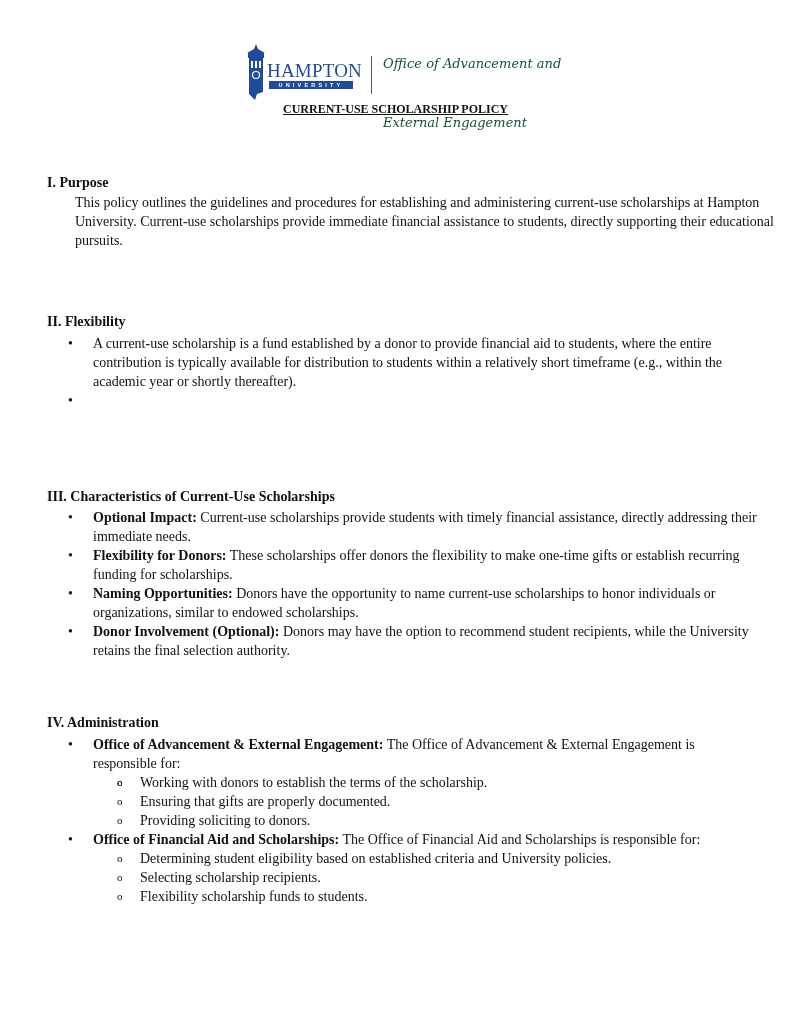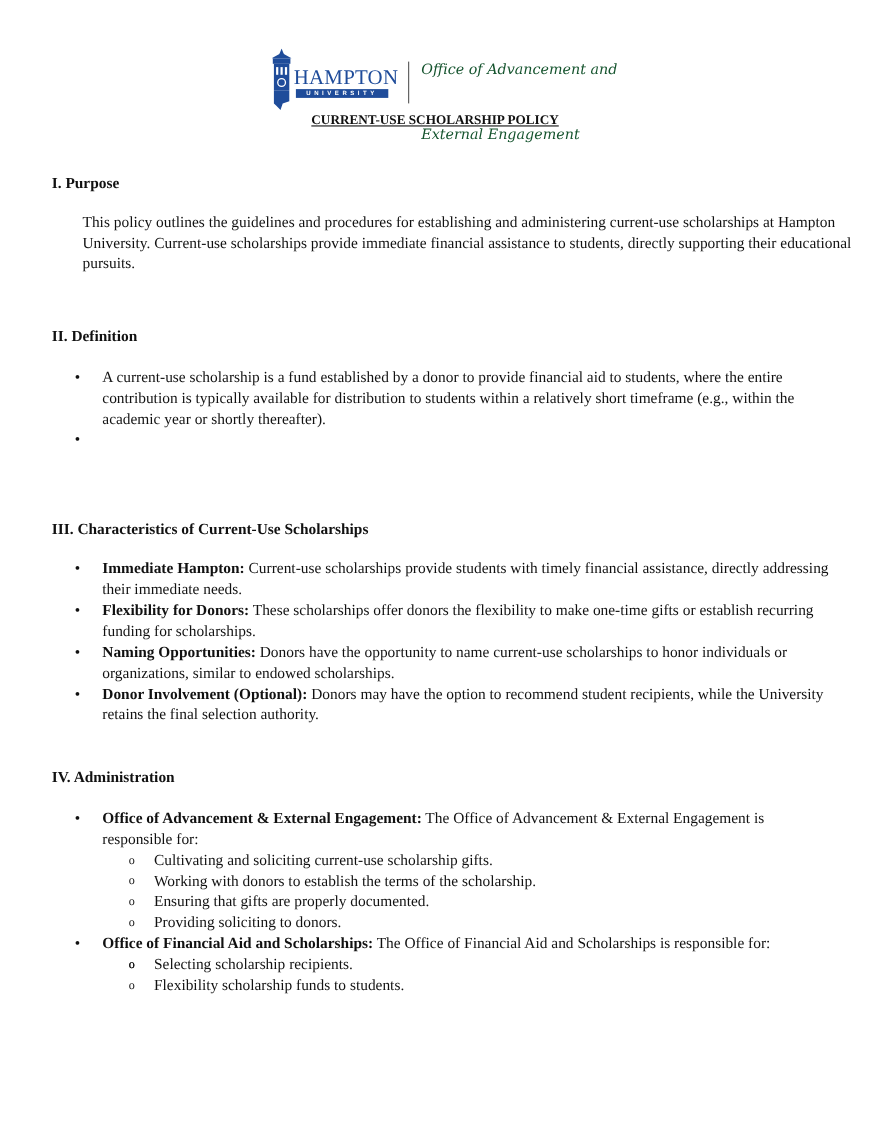--- a/index.html
+++ b/index.html
@@ -17,21 +17,21 @@
               font-family: "Liberation Sans", sans-serif; font-weight: bold; }
   .logo-divider { position: absolute; left: 126px; top: 12px; width: 1px; height: 38px; background: #555; }
   .office-line { position: absolute; left: 138px; font-family: "DejaVu Serif", serif; font-style: italic;
                  font-size: 13px; color: #14532d; line-height: 15px; white-space: nowrap; }
   .office-line.l1 { top: 12px; }
   .office-line.l2 { top: 27px; margin-top: 44px; }
 
   .title { position: absolute; left: 0; width: 791px; top: 102px; text-align: center;
            font-weight: bold; font-size: 12px; text-decoration: underline; letter-spacing: 0px; }
 
-  .section-heading { position: absolute; left: 47px; font-weight: bold; font-size: 14px; }
+  .section-heading { position: absolute; left: 47px; font-weight: bold; font-size: 14px; margin-top: 15px; }
   .para { position: absolute; left: 47px; width: 710px; font-size: 14px; line-height: 19px; }
 
   ul.blist { position: absolute; left: 47px; width: 710px; margin: 0; padding: 0; list-style: none;
              font-size: 14px; line-height: 19px; }
   ul.blist > li { position: relative; padding-left: 46px; }
   ul.blist > li > .bullet { position: absolute; left: 21px; top: 0; }
   ul.sub { margin: 0; padding: 0; list-style: none; }
   ul.sub > li { position: relative; padding-left: 47px; }
   ul.sub > li > .bullet { position: absolute; left: 24px; top: 0; font-size: 11px; }
   b { font-weight: bold; }
@@ -58,36 +58,36 @@
     <div class="logo-divider"></div>
     <div class="office-line l1">Office of Advancement and</div>
     <div class="office-line l2">External Engagement</div>
   </div>
 
   <div class="title">CURRENT-USE SCHOLARSHIP POLICY</div>
 
   <div class="section-heading" style="top:160px;">I. Purpose</div>
   <div class="para" style="top:193px;margin-left:28px;">This policy outlines the guidelines and procedures for establishing and administering current-use scholarships at Hampton University. Current-use scholarships provide immediate financial assistance to students, directly supporting their educational pursuits.</div>
 
-  <div class="section-heading" style="top:299px;">II. Definition</div>
+  <div class="section-heading" style="top:299px;">II. Flexibility</div>
   <ul class="blist" style="top:334px;">
     <li>
       <span class="bullet">•</span>
       <span>A current-use scholarship is a fund established by a donor to provide financial aid to students, where the entire contribution is typically available for distribution to students within a relatively short timeframe (e.g., within the academic year or shortly thereafter).</span>
     </li>
     <li>
       <span class="bullet">•</span>
     </li>
   </ul>
 
   <div class="section-heading" style="top:474px;">III. Characteristics of Current-Use Scholarships</div>
   <ul class="blist" style="top:508px;">
     <li>
       <span class="bullet">•</span>
-      <b>Immediate Hampton:</b><span> Current-use scholarships provide students with timely financial assistance, directly addressing their immediate needs.</span>
+      <b>Optional Impact:</b><span> Current-use scholarships provide students with timely financial assistance, directly addressing their immediate needs.</span>
     </li>
     <li>
       <span class="bullet">•</span>
       <b>Flexibility for Donors:</b><span> These scholarships offer donors the flexibility to make one-time gifts or establish recurring funding for scholarships.</span>
     </li>
     <li>
       <span class="bullet">•</span>
       <b>Naming Opportunities:</b><span> Donors have the opportunity to name current-use scholarships to honor individuals or organizations, similar to endowed scholarships.</span>
     </li>
     <li>
@@ -95,30 +95,30 @@
       <b>Donor Involvement (Optional):</b><span> Donors may have the option to recommend student recipients, while the University retains the final selection authority.</span>
     </li>
   </ul>
 
   <div class="section-heading" style="top:700px;">IV. Administration</div>
   <ul class="blist" style="top:735px;">
     <li>
       <span class="bullet">•</span>
       <b>Office of Advancement &amp; External Engagement:</b><span> The Office of Advancement &amp; External Engagement is responsible for:</span>
       <ul class="sub">
-        <li><span class="bullet">o</span><span>Cultivating and soliciting current-use scholarship gifts.</span></li>
+        <li><span class="bullet">o</span></li>
         <li><span class="bullet">o</span><span>Working with donors to establish the terms of the scholarship.</span></li>
         <li><span class="bullet">o</span><span>Ensuring that gifts are properly documented.</span></li>
         <li><span class="bullet">o</span><span>Providing soliciting to donors.</span></li>
       </ul>
     </li>
     <li>
       <span class="bullet">•</span>
       <b>Office of Financial Aid and Scholarships:</b><span> The Office of Financial Aid and Scholarships is responsible for:</span>
       <ul class="sub">
-        <li><span class="bullet">o</span></li>
+        <li><span class="bullet">o</span><span>Determining student eligibility based on established criteria and University policies.</span></li>
         <li><span class="bullet">o</span><span>Selecting scholarship recipients.</span></li>
         <li><span class="bullet">o</span><span>Flexibility scholarship funds to students.</span></li>
       </ul>
     </li>
   </ul>
 
 </div>
 
 </body></html>

